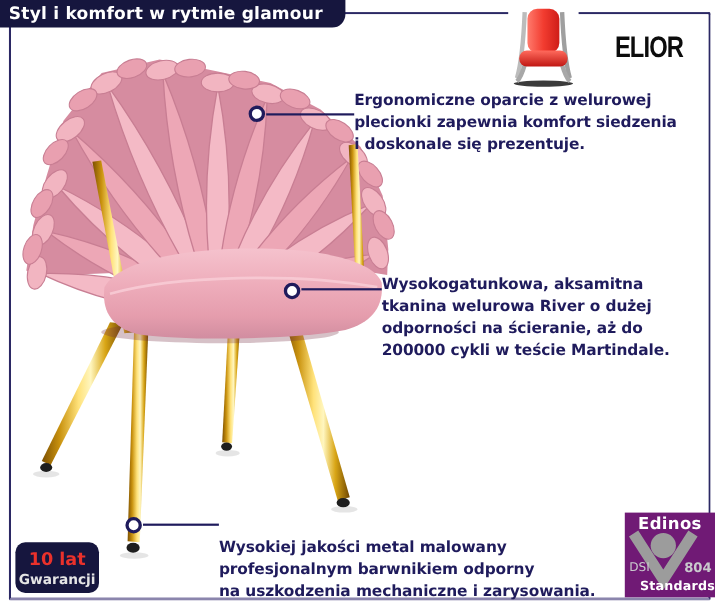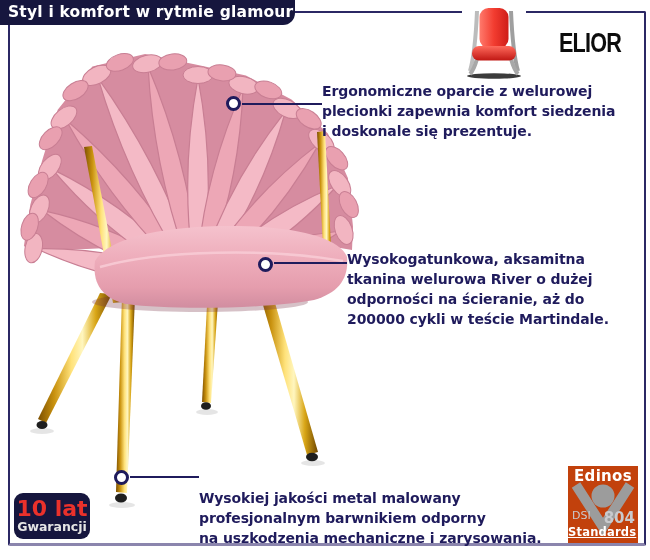--- a/index.html
+++ b/index.html
@@ -13,21 +13,21 @@
     position:absolute;left:8px;top:11px;width:634px;height:530px;
     border-style:solid;border-width:2px 2px 3px 2px;
     border-color:#2b2864 #2b2864 #8b85ad #2b2864;
     border-radius:2px;z-index:1;pointer-events:none;
   }
   
   .banner{
     position:absolute;left:0;top:0;z-index:3;
     background:#16163e;color:#ffffff;
     font-size:15.5px;font-weight:bold;letter-spacing:.2px;
-    padding:3px 2px 4px 8px;border-radius:0 0 12px 0;
+    padding:3px 21px 4px 8px;border-radius:0 0 12px 0;
     white-space:nowrap;
   }
   
   .logo{position:absolute;left:462px;top:5px;width:160px;height:76px;z-index:3;}
   .logo .icon-wrap{position:absolute;left:0;top:0;width:64px;height:74px;background:#ffffff;}
   .logo .brand{
     position:absolute;left:97px;top:23px;color:#0c0c0c;
     font-family:"Liberation Sans",sans-serif;font-weight:bold;font-size:27px;
     letter-spacing:-1px;transform:scaleX(.80) scaleY(1.0);transform-origin:left top;
     white-space:nowrap;
@@ -44,37 +44,37 @@
     position:absolute;color:#1f1b5c;font-weight:bold;
     font-size:14px;line-height:20px;white-space:pre-line;z-index:4;
     letter-spacing:-0.1px;
   }
   
   .warranty{
     position:absolute;left:14px;top:493px;width:76px;height:46px;z-index:4;
     background:#16163e;border-radius:9px;color:#fff;
     display:flex;flex-direction:column;align-items:center;justify-content:center;
   }
-  .warranty .years{color:#ea312b;font-size:22px;font-weight:bold;line-height:21px;}
+  .warranty .years{color:#ea312b;font-size:16px;font-weight:bold;line-height:21px;}
   .warranty .glabel{color:#e5e5e5;font-size:12.5px;font-weight:bold;line-height:15px;}
   
   .cert{
-    position:absolute;left:568px;top:466px;width:70px;height:77px;z-index:4;
-    background:#c2410c;overflow:hidden;
+    position:absolute;left:568px;top:466px;width:82px;height:77px;z-index:4;
+    background:#701a75;overflow:hidden;
   }
   .cert svg{position:absolute;left:0;top:0;}
   .cert .cbrand{
     position:absolute;left:0;top:1px;width:100%;text-align:center;
     color:#ffffff;font-size:15px;font-weight:bold;letter-spacing:.3px;
   }
   .cert .dsi{position:absolute;left:4px;top:43px;color:#c9cacd;font-size:11px;font-weight:normal;}
-  .cert .n804{position:absolute;right:3px;top:43px;color:#c9cacd;font-size:15px;font-weight:bold;}
+  .cert .n804{position:absolute;right:3px;top:43px;color:#c9cacd;font-size:12px;font-weight:bold;}
   .cert .stds{
-    position:absolute;left:0;bottom:4px;width:100%;text-align:left;
-    color:#ffffff;font-size:11.5px;font-weight:bold;letter-spacing:.2px;text-decoration:underline;
+    position:absolute;left:0;bottom:4px;width:100%;text-align:right;
+    color:#ffffff;font-size:11.5px;font-weight:bold;letter-spacing:.2px;
   }
 </style>
 </head>
 <body>
 
 <div class="frame"></div>
 
 <div class="banner">
   <span>Styl i komfort w rytmie glamour</span>
 </div>

